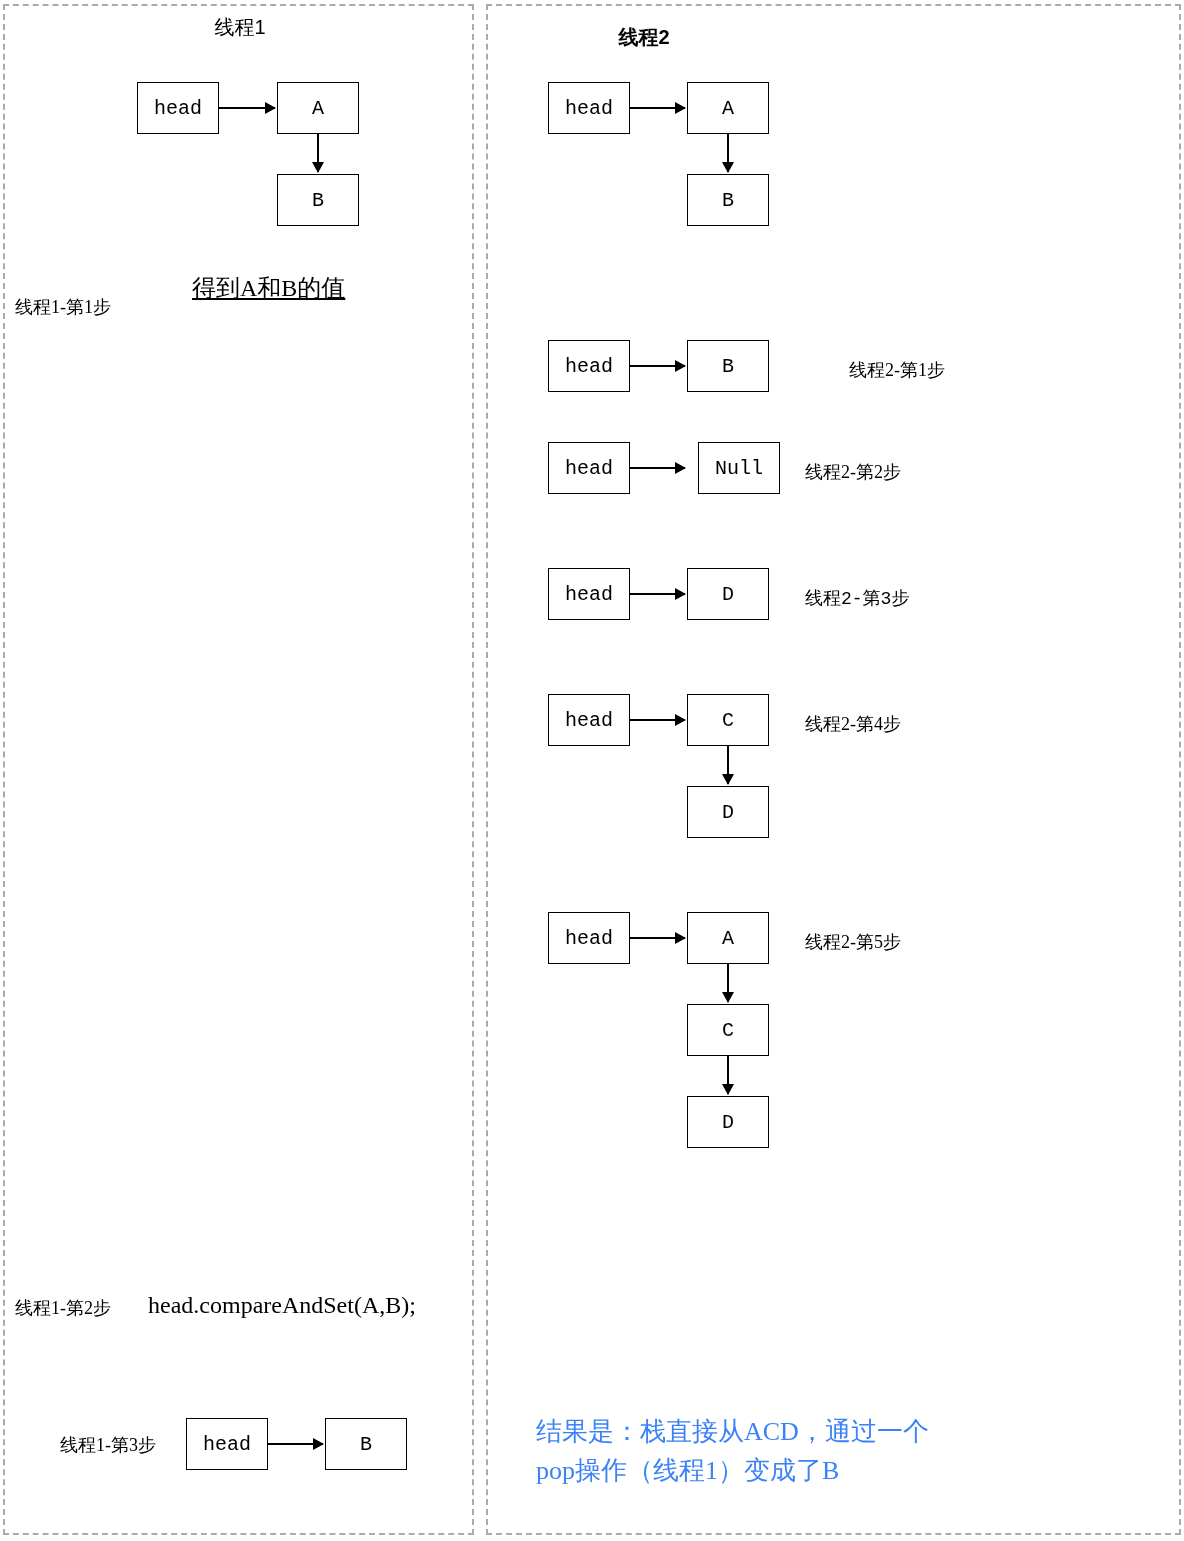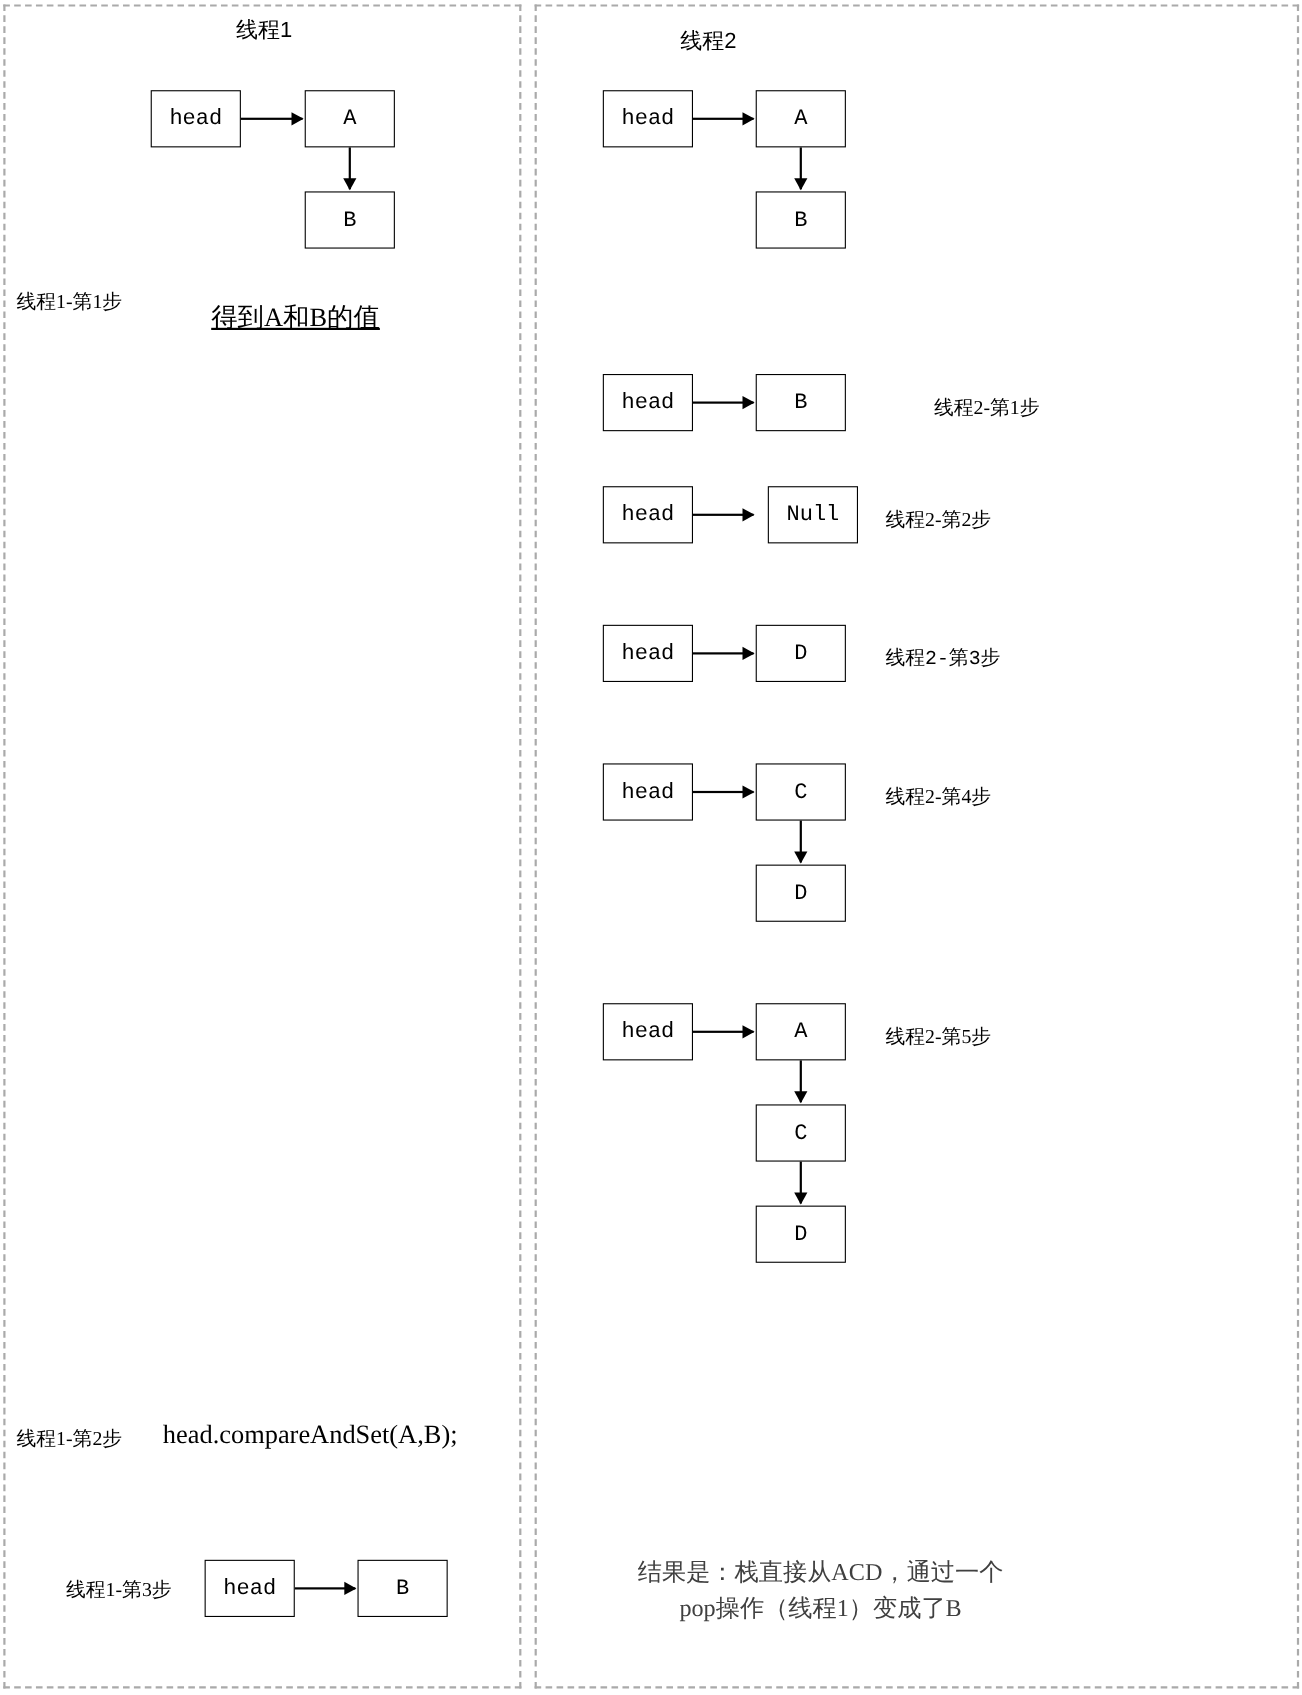--- a/index.html
+++ b/index.html
@@ -73,46 +73,45 @@
     font-family: "SimSun", serif;
     text-decoration: underline;
   }
   .code-text {
     position: absolute;
     font-size: 24px;
     font-family: "Times New Roman", serif;
   }
   .result-text {
     position: absolute;
-    font-size: 22px;
-    color: #404040;
+    font-size: 26px;
+    color: #3b82f6;
     font-family: "SimSun", serif;
-    text-align: center;
     line-height: 1.5;
   }
 </style>
 </head>
 <body>
 
 <div class="canvas">
 
   <div class="panel" style="left:3px; top:4px; width:471px; height:1531px;"></div>
 
   <div class="panel" style="left:486px; top:4px; width:695px; height:1531px;"></div>
 
   <div class="title" style="left:240px; top:14px;">线程1</div>
-  <div class="title" style="left:644px; top:24px;">线程2</div>
+  <div class="title" style="left:644px; top:24px;font-weight:bold;">线程2</div>
 
   <div class="box" style="left:137px; top:82px; width:82px; height:52px;">head</div>
   <div class="arrow-h" style="left:219px; top:107px; width:56px;"></div>
   <div class="box" style="left:277px; top:82px; width:82px; height:52px;">A</div>
   <div class="arrow-v" style="left:317px; top:134px; width:2px; height:38px;"></div>
   <div class="box" style="left:277px; top:174px; width:82px; height:52px;">B</div>
 
-  <div class="step-label" style="left:15px; top:262px;text-align:center;">线程1-第1步</div>
+  <div class="step-label" style="left:15px; top:295px;text-align:center;">线程1-第1步</div>
   <div class="big-text" style="left:192px; top:272px;">得到A和B的值</div>
 
   <div class="step-label" style="left:15px; top:1296px;">线程1-第2步</div>
   <div class="code-text" style="left:148px; top:1292px;">head.compareAndSet(A,B);</div>
 
   <div class="step-label" style="left:15px; top:1433px;margin-left:45px;">线程1-第3步</div>
   <div class="box" style="left:186px; top:1418px; width:82px; height:52px;">head</div>
   <div class="arrow-h" style="left:268px; top:1443px; width:55px;"></div>
   <div class="box" style="left:325px; top:1418px; width:82px; height:52px;">B</div>
 

